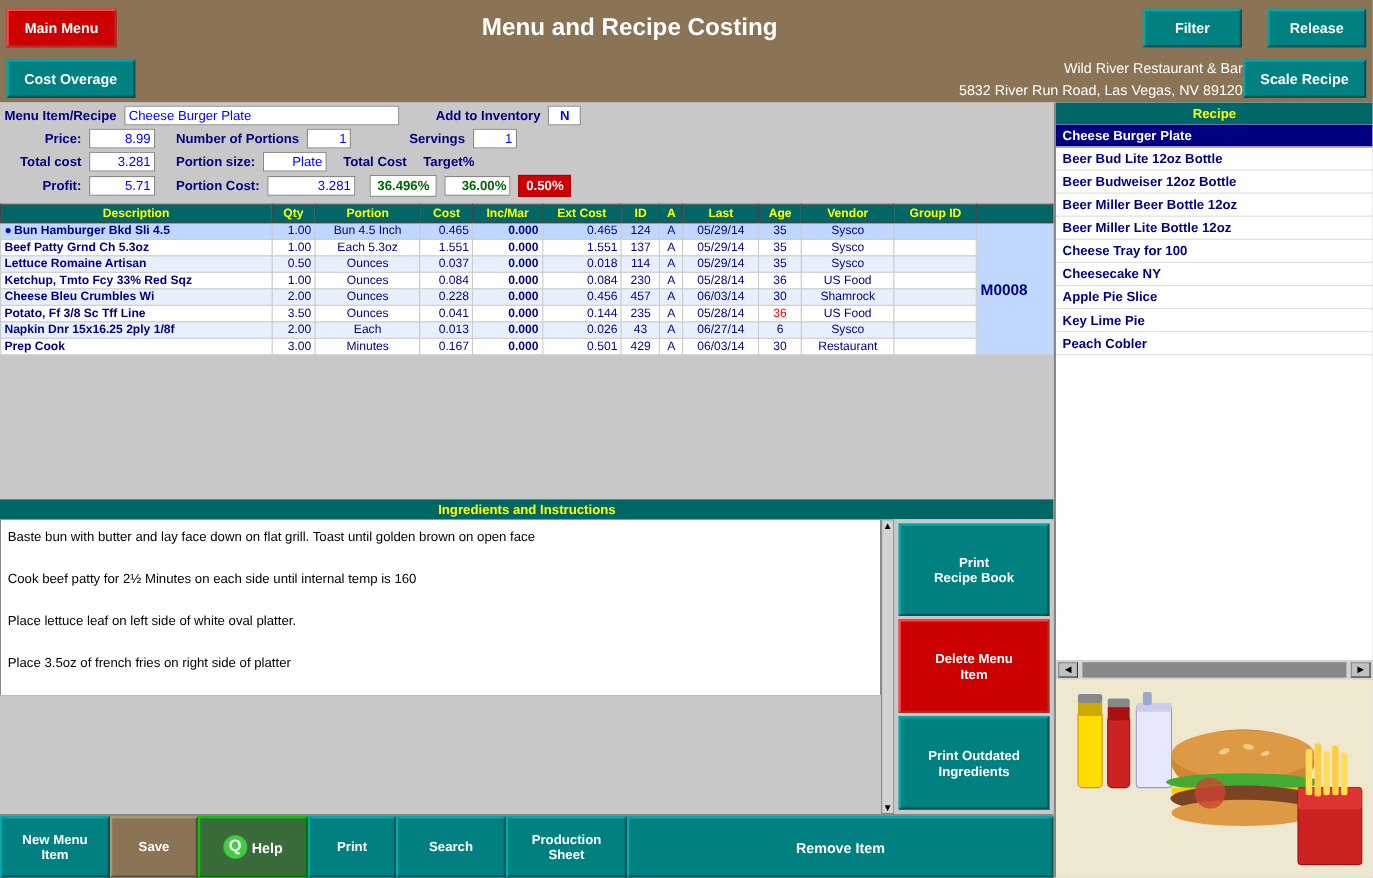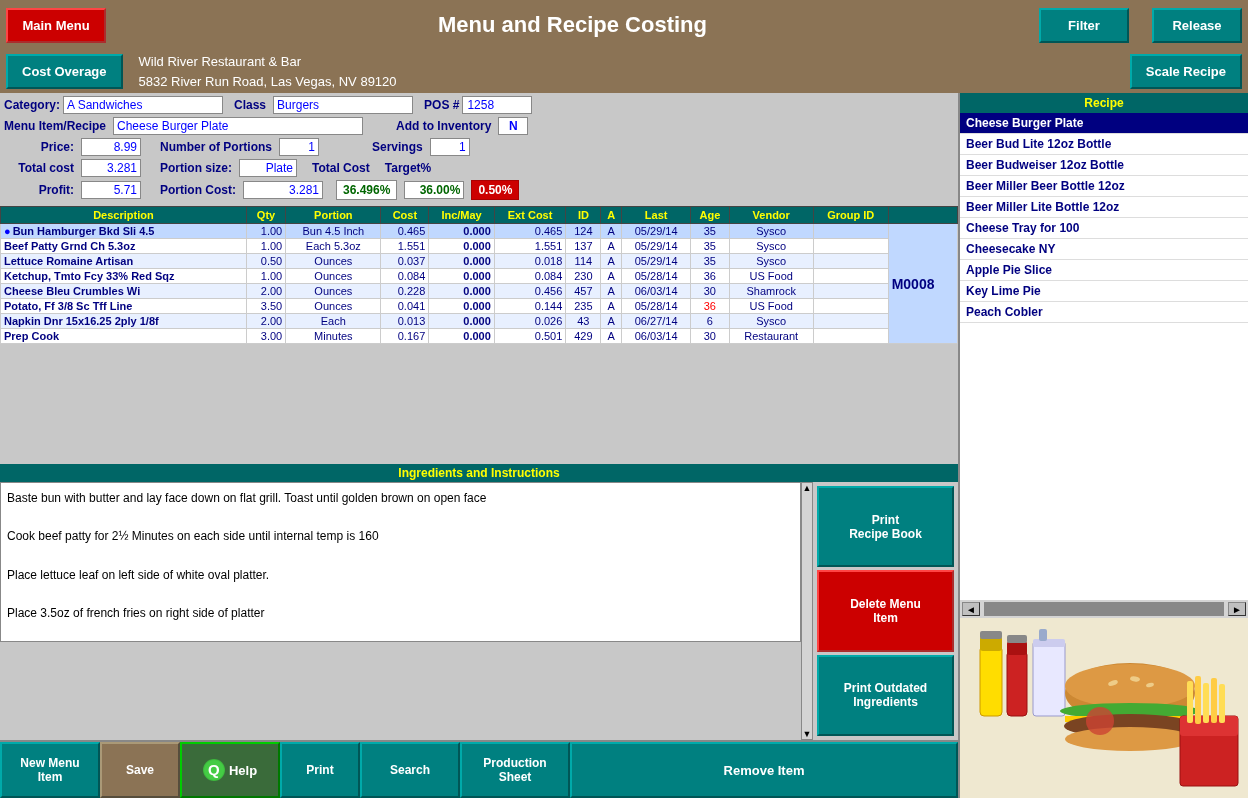--- a/index.html
+++ b/index.html
@@ -56,21 +56,21 @@
     
     .sub-header {
       background: #8B7355;
       display: flex;
       align-items: center;
       padding: 2px 6px;
       min-height: 40px;
     }
     .restaurant-info {
       color: white;
-      text-align: left;
+      text-align: right;
       flex: 1;
       font-size: 13px;
       line-height: 1.5;
       padding-left: 16px;
     }
     .btn-scale {
       background: #008080;
       color: white;
       font-weight: bold;
       font-size: 13px;
@@ -403,28 +403,20 @@
   </div>
   <button class="btn-scale">Scale Recipe</button>
 </div>
 
 <div class="whole-layout">
 
   <div class="center-col">
 
     <div class="form-section" style="padding:3px 4px;">
 
-      <div class="form-row">
-        <span class="form-label">Category:</span>
-        <input class="form-input" value="A Sandwiches" style="width: 160px; color: blue;">
-        <span class="form-label" style="margin-left:8px;">Class</span>
-        <input class="form-input" value="Burgers" style="width: 140px; color: blue; margin-left: 4px;">
-        <span class="form-label" style="margin-left:8px;">POS #</span>
-        <input class="form-input pos-num" value="1258" style="width: 70px;">
-      </div>
 
       <div class="form-row">
         <span class="form-label">Menu Item/Recipe</span>
         <input class="form-input" value="Cheese Burger Plate" style="width: 250px; color: blue; margin-left: 4px;">
         <span class="form-label" style="margin-left:30px;">Add to Inventory</span>
         <input class="form-input" value="N" style="width: 30px; color: blue; font-weight: bold; margin-left: 4px; text-align: center;">
       </div>
 
       <div class="form-row">
         <span class="form-label" style="width:70px; text-align:right;">Price:</span>
@@ -457,21 +449,21 @@
 
     <div class="table-area">
       <div style="overflow-x:auto; overflow-y:auto; max-height:200px;">
         <table class="data-table">
           <thead>
             <tr>
               <th>Description</th>
               <th>Qty</th>
               <th>Portion</th>
               <th>Cost</th>
-              <th>Inc/May</th>
+              <th>Inc/Mar</th>
               <th>Ext Cost</th>
               <th>ID</th>
               <th>A</th>
               <th>Last</th>
               <th>Age</th>
               <th>Vendor</th>
               <th>Group ID</th>
               <th style="min-width:50px;"></th>
             </tr>
           </thead>

